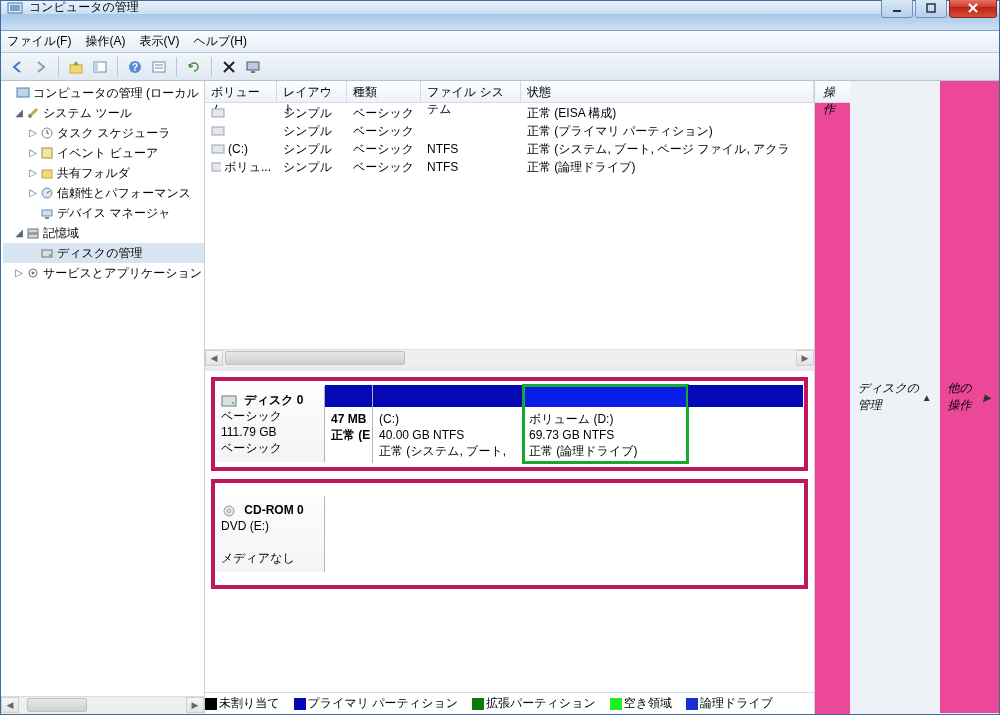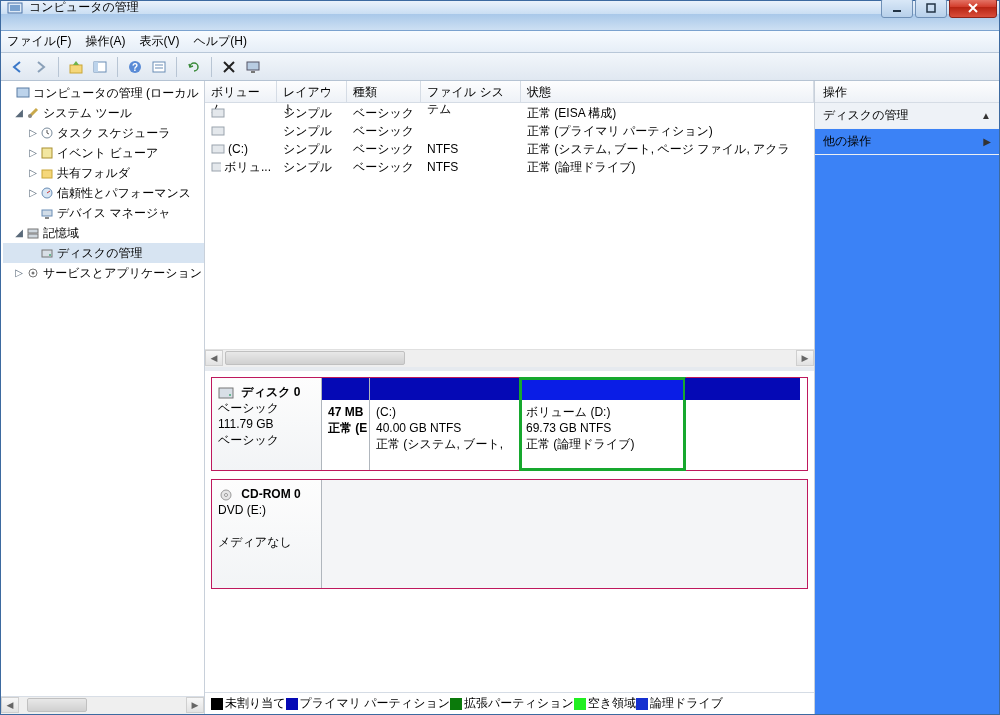--- a/index.html
+++ b/index.html
@@ -101,39 +101,39 @@
 .vhdr .col { border-right:1px solid #d5dce5; padding: 3px 6px; font-size:12px; color:#000; }
 .vbody { flex:1; overflow:hidden; padding-top:1px;}
 .vrow { display:flex; height:18px; align-items:center; }
 .vrow .cell { padding: 0 6px; font-size:12px; white-space:nowrap; overflow:hidden; }
 .vsb { height: 18px; background:#f0f0f0; display:flex; border-top:1px solid #e0e0e0;}
 .vsb .arr { width:18px; height:16px; border:1px solid #cfcfcf; background:linear-gradient(#f7f7f7,#e2e2e2); display:flex;align-items:center;justify-content:center;font-size:9px;color:#666;}
 .vsb .track { flex:1; background:#efefef; position:relative;}
 .vsb .thumb { position:absolute; left:2px; top:1px; width:180px; height:14px; background:linear-gradient(#e8e8e8,#d0d0d0); border:1px solid #c0c0c0; border-radius:2px;}
 
 .diskmap { flex:1; padding: 6px; display:flex; flex-direction:column; gap:8px; overflow:hidden;}
-.drow { display:flex; border:1px solid #be185d; height: 94px; background:#fff;}
+.drow { display:flex; border:4px solid #be185d; height: 94px; background:#fff;align-items:center;}
 .drow.short { height: 110px; }
 .dlabel { width: 110px; border-right:1px solid #b0b6bd; padding:6px 6px; font-size:12px; line-height:16px; background:linear-gradient(#fdfdfd,#f2f4f6);}
 .dlabel .ic { display:inline-flex; vertical-align:middle; margin-right:4px;}
 .dparts { flex:1; display:flex; }
 .part { position:relative; border-right:1px solid #b0b6bd; display:flex; flex-direction:column; }
 .part:last-child { border-right:none; }
 .pband { height: 22px; background: #0509b5; }
 .pband.sel { background: #0a1de6; }
 .pbody { flex:1; padding: 4px 6px; font-size:12px; line-height:16px; overflow:hidden; white-space:nowrap;}
 .part.sel { outline: 3px solid #17a82e; outline-offset:-2px; }
 .part .pt { font-weight: normal; }
-.legend { height:22px; border-top:1px solid #d5dce5; display:flex; align-items:center; gap:0; padding-left:6px; font-size:12px;}
+.legend { height:22px; border-top:1px solid #d5dce5; display:flex; align-items:center; gap:14px; font-size:12px;}
 .legend .sw { width:12px; height:12px; display:inline-block; vertical-align:middle; margin-right:2px;}
 .right {
   width: 184px;
-  background:#3b82f6;
+  background:#ec4899;
   display:flex;
-  flex-direction:column;
+  font-style:italic;
 }
 .rhdr { height:22px; border-bottom:1px solid #d5dce5; padding:3px 8px; font-size:12px; background:linear-gradient(#fdfdfe,#eef2f7);}
 .rsect { padding: 4px 8px; font-size:12px; border-bottom:1px solid #eceff3; display:flex; justify-content:space-between; align-items:center;}
 .small-arrow { font-size:10px; color:#333; }
 svg { display:block; }
 </style>
 </head>
 <body>
 
 <div class="window">

